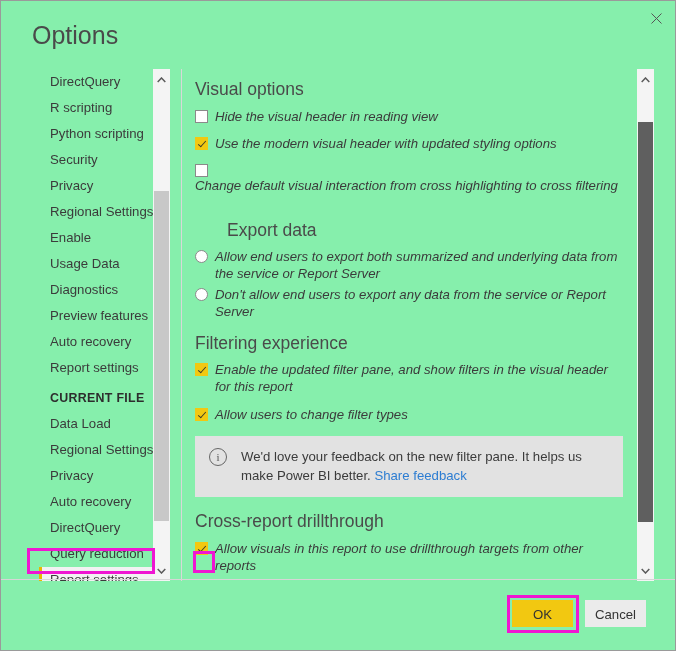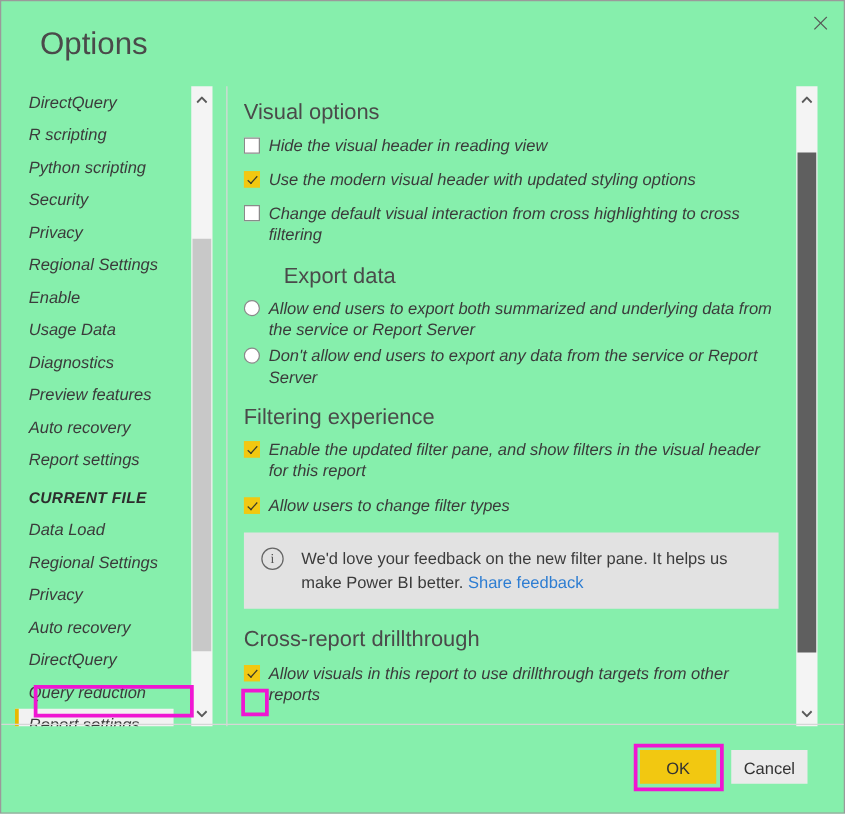--- a/index.html
+++ b/index.html
@@ -46,24 +46,23 @@
     font-size: 14px;
     color: #555;
     cursor: pointer;
     background: transparent;
     border: none;
   }
 
   
   .sidebar {
     position: absolute;
-    left: 11px; top: 68px;
+    left: 38px; top: 68px;
     width: 127px; height: 512px;
     overflow: hidden;
-    font-style: italic;
   }
   .side-item {
     position: relative;
     height: 26px;
     line-height: 26px;
     padding-left: 11px;
     font-size: 13.2px;
     color: #3b3b3b;
     white-space: nowrap;
     cursor: pointer;
@@ -353,21 +352,21 @@
     <div class="row" style="margin-bottom:10px;">
       <span class="cb"></span>
       <span class="opt-label">Hide the visual header in reading view</span>
     </div>
 
     <div class="row" style="margin-bottom:10px;">
       <span class="cb on"></span>
       <span class="opt-label">Use the modern visual header with updated styling options</span>
     </div>
 
-    <div class="row" style="margin-bottom:12px;">
+    <div class="row" style="margin-bottom:24px;flex-direction:column;">
       <span class="cb"></span>
       <span class="opt-label">Change default visual interaction from cross highlighting to cross filtering</span>
     </div>
 
     <h2 class="sec-head" style="margin-bottom:6px;margin-left:32px;">Export data</h2>
 
 
     <div class="row" style="margin-bottom:4px;">
       <span class="rb"></span>
       <span class="opt-label">Allow end users to export both summarized and underlying data from the service or Report Server</span>

